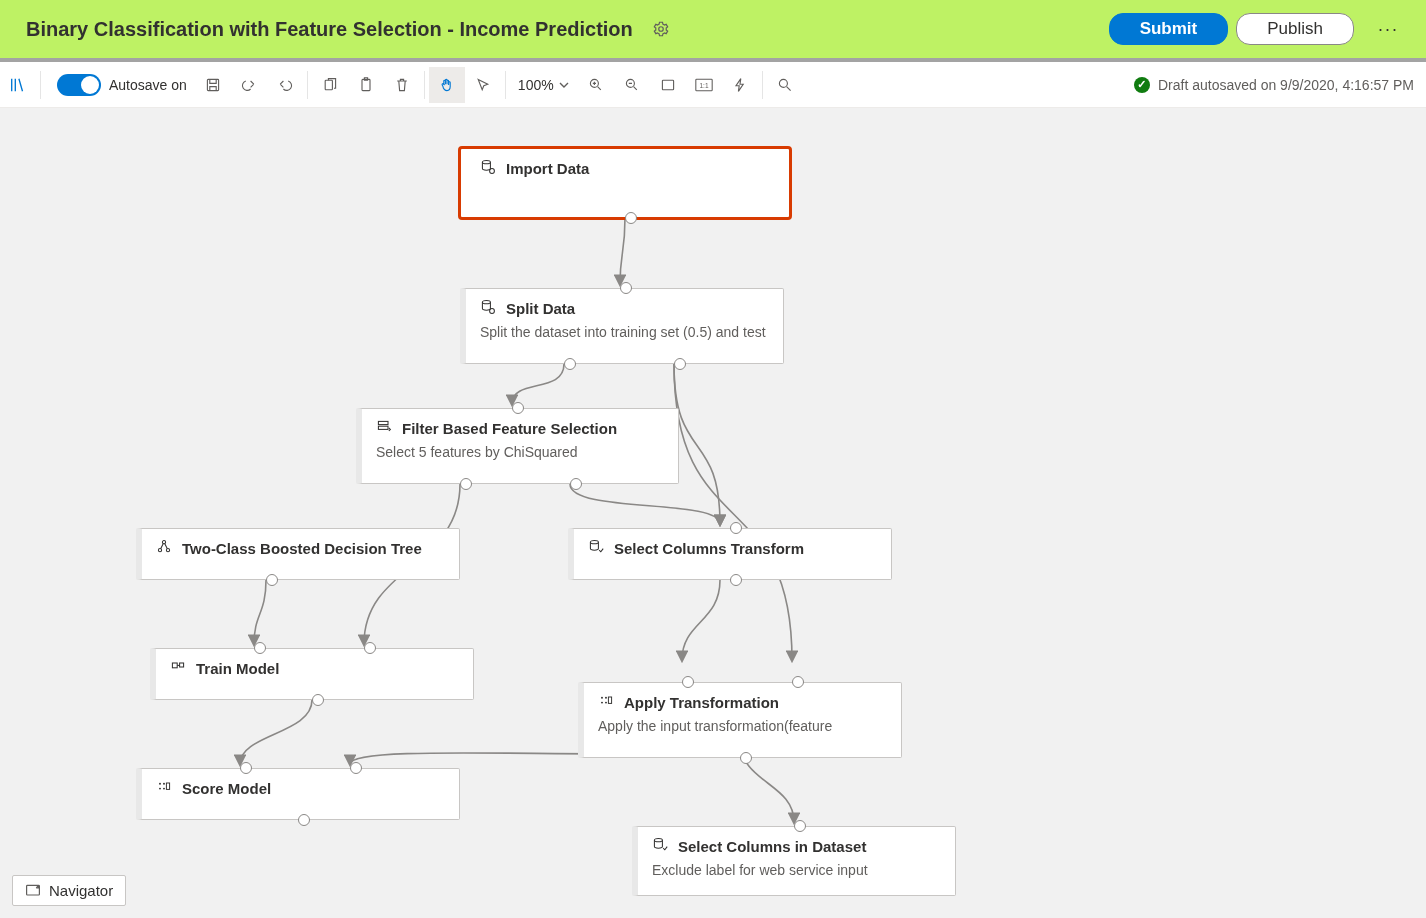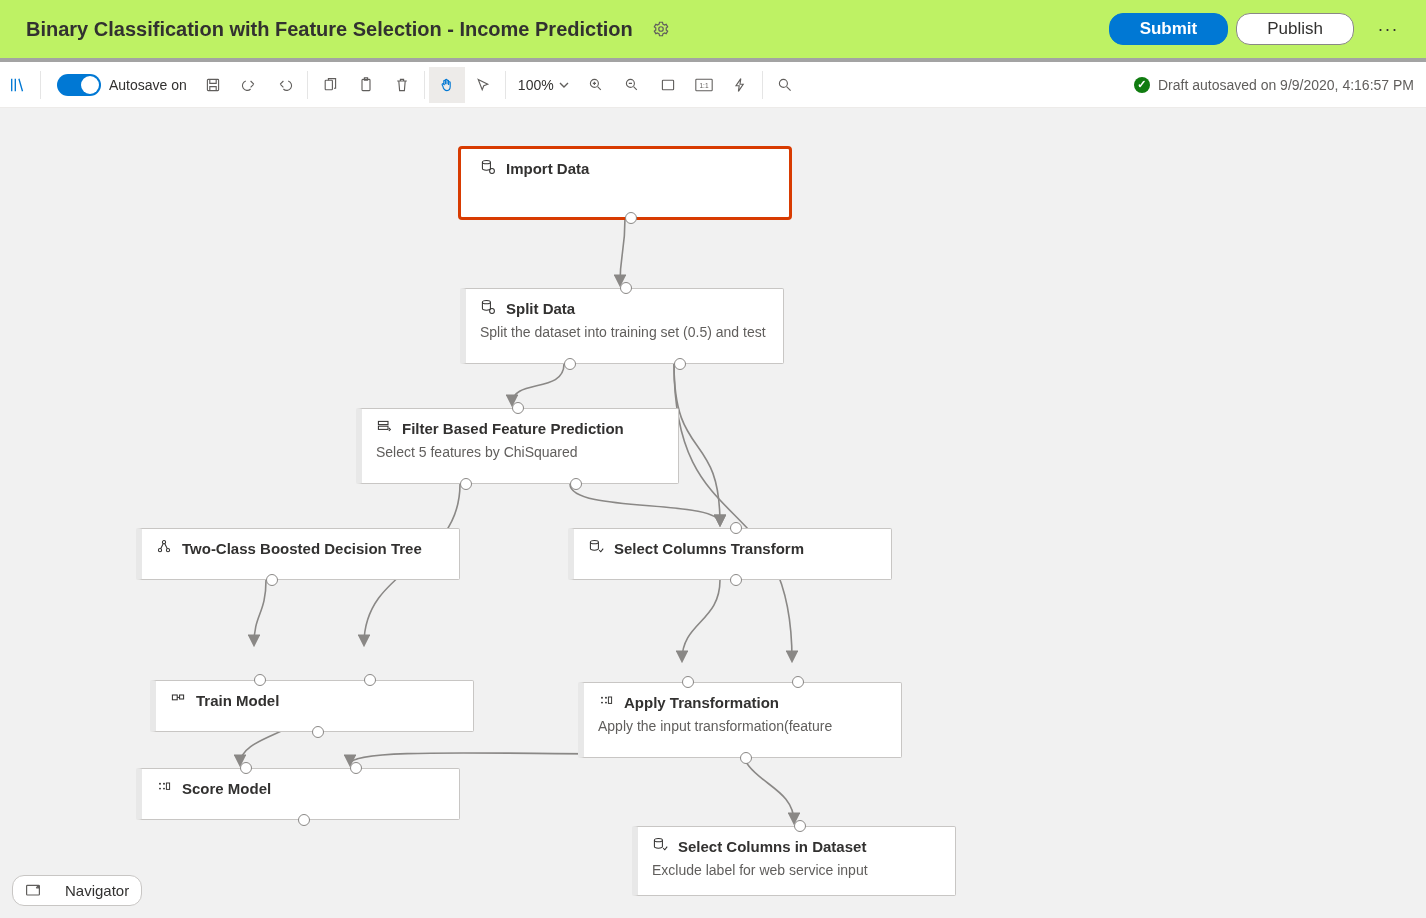--- a/index.html
+++ b/index.html
@@ -100,22 +100,22 @@
     color:#323130;
   }
   .node.highlight { outline:3px solid #d83b01; outline-offset:-1px; border-left:6px solid #fff; }
   .node-header { display:flex;align-items:center;gap:10px;font-weight:600;margin-bottom:2px; }
   .node-sub { font-size:14px;color:#605e5c;margin-top:6px; }
   .port {
     position:absolute;width:12px;height:12px;border:1px solid #8a8886;background:#fff;border-radius:50%;
   }
   
   .navigator {
-    position:absolute;left:12px;bottom:12px;background:#fff;border:1px solid #c8c6c4;border-radius:12px;
-    padding:6px 12px;display:flex;align-items:center;gap:24px;font-size:15px;cursor:pointer;
+    position:absolute;left:12px;bottom:12px;background:#fff;border:1px solid #c8c6c4;border-radius:2px;
+    padding:6px 12px;display:flex;align-items:center;gap:8px;font-size:15px;cursor:pointer;
   }
   .icon-sm { width:16px;height:16px; }
 </style>
 </head>
 <body>
 
 <div class="header">
   <div class="page-title">Binary Classification with Feature Selection - Income Prediction</div>
   <div class="gear-btn">
     <svg width="18" height="18" viewBox="0 0 24 24" fill="none" stroke="#605e5c" stroke-width="1.6">
@@ -283,21 +283,21 @@
         <div class="port" style="left: 98px; bottom: -7px;"></div>
         <div class="port" style="left: 208px; bottom: -7px;"></div>
       </div>
       <div class="node" style="left: 356px; top: 300px; width: 323px; min-height: 76px;">
         <div class="node-header">
           <span><svg width="16" height="16" viewBox="0 0 20 20" fill="none" stroke="#323130" stroke-width="1.3">
               <rect x="3" y="3" width="12" height="4"></rect>
               <rect x="3" y="9" width="12" height="4"></rect>
               <path d="M16 11l2 2-2 2"></path>
             </svg></span>
-          <span>Filter Based Feature Prediction</span>
+          <span>Filter Based Feature Selection</span>
         </div>
         <div class="node-sub">Select 5 features by ChiSquared</div>
         <div class="port" style="left: 150px; top: -7px;"></div>
         <div class="port" style="left: 98px; bottom: -7px;"></div>
         <div class="port" style="left: 208px; bottom: -7px;"></div>
       </div>
       <div class="node" style="left: 136px; top: 420px; width: 324px; min-height: 52px;">
         <div class="node-header">
           <span><svg width="16" height="16" viewBox="0 0 20 20" fill="none" stroke="#323130" stroke-width="1.3">
               <circle cx="10" cy="4" r="2"></circle>
@@ -314,21 +314,21 @@
           <span><svg width="16" height="16" viewBox="0 0 20 20" fill="none" stroke="#323130" stroke-width="1.3">
               <ellipse cx="8" cy="4" rx="5" ry="2"></ellipse>
               <path d="M3 4v8c0 1.1 2.2 2 5 2s5-.9 5-2V4"></path>
               <path d="M14 14l2 2 3-4"></path>
             </svg></span>
           <span>Select Columns Transform</span>
         </div>
         <div class="port" style="left: 156px; top: -7px;"></div>
         <div class="port" style="left: 156px; bottom: -7px;"></div>
       </div>
-      <div class="node" style="left: 150px; top: 572px; width: 324px; min-height: 52px;">
+      <div class="node" style="left: 150px; top: 540px; width: 324px; min-height: 52px;">
         <div class="node-header">
           <span><svg width="16" height="16" viewBox="0 0 20 20" fill="none" stroke="#323130" stroke-width="1.3">
               <rect x="3" y="5" width="6" height="6"></rect>
               <rect x="12" y="5" width="5" height="5"></rect>
               <path d="M9 8h3"></path>
             </svg></span>
           <span>Train Model</span>
         </div>
         <div class="port" style="left: 98px; top: -7px;"></div>
         <div class="port" style="left: 208px; top: -7px;"></div>

